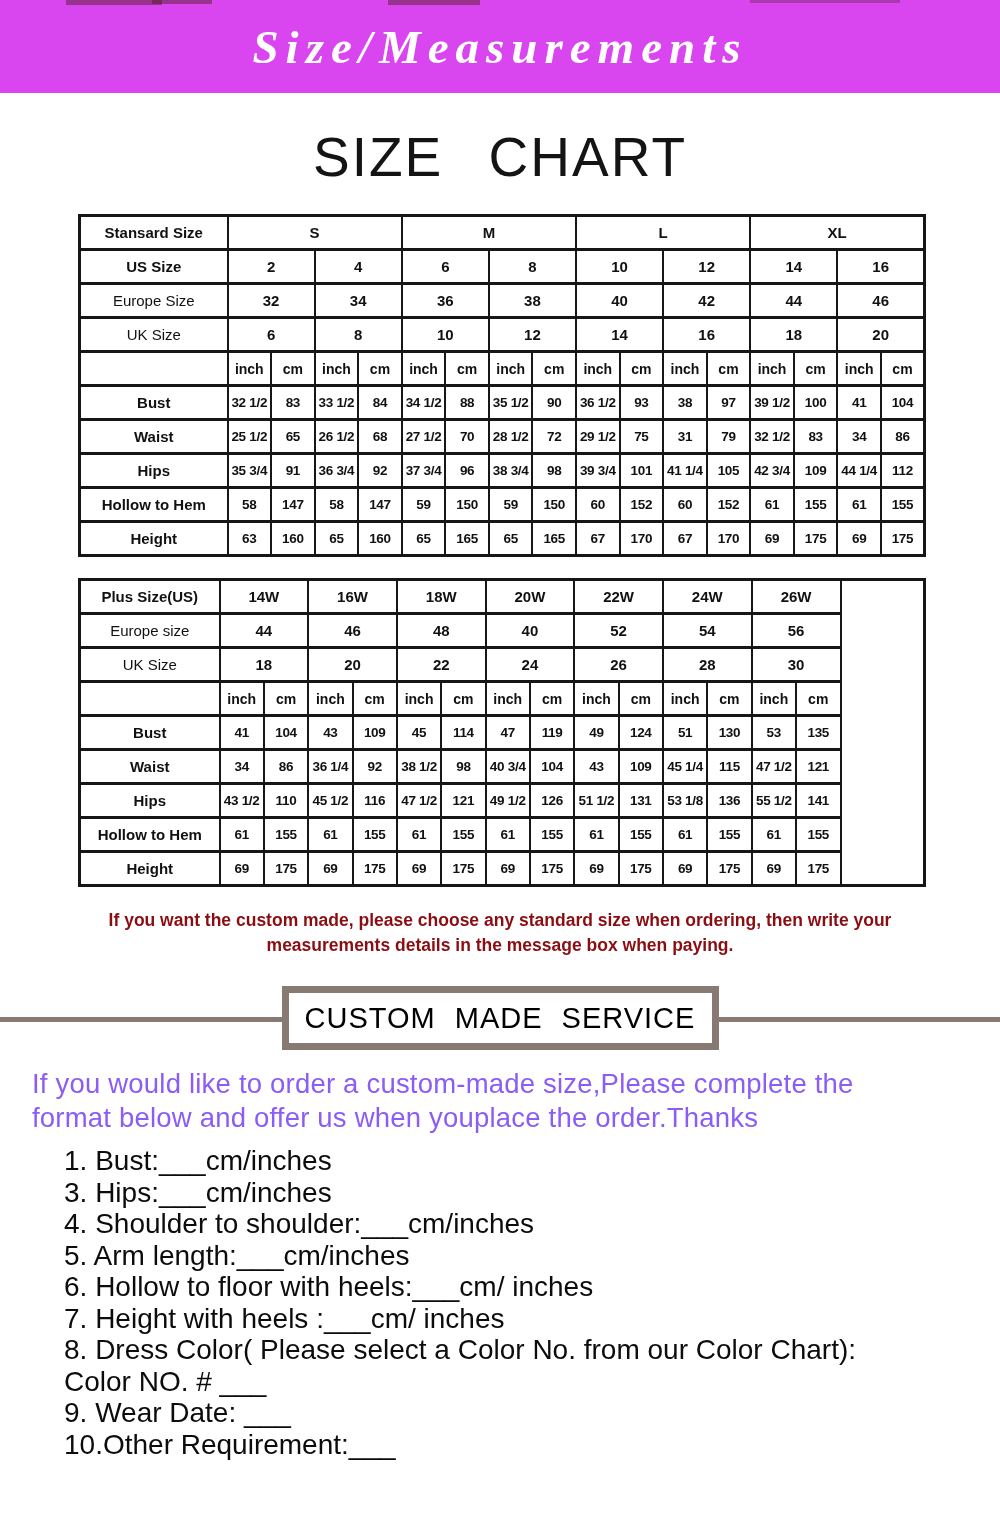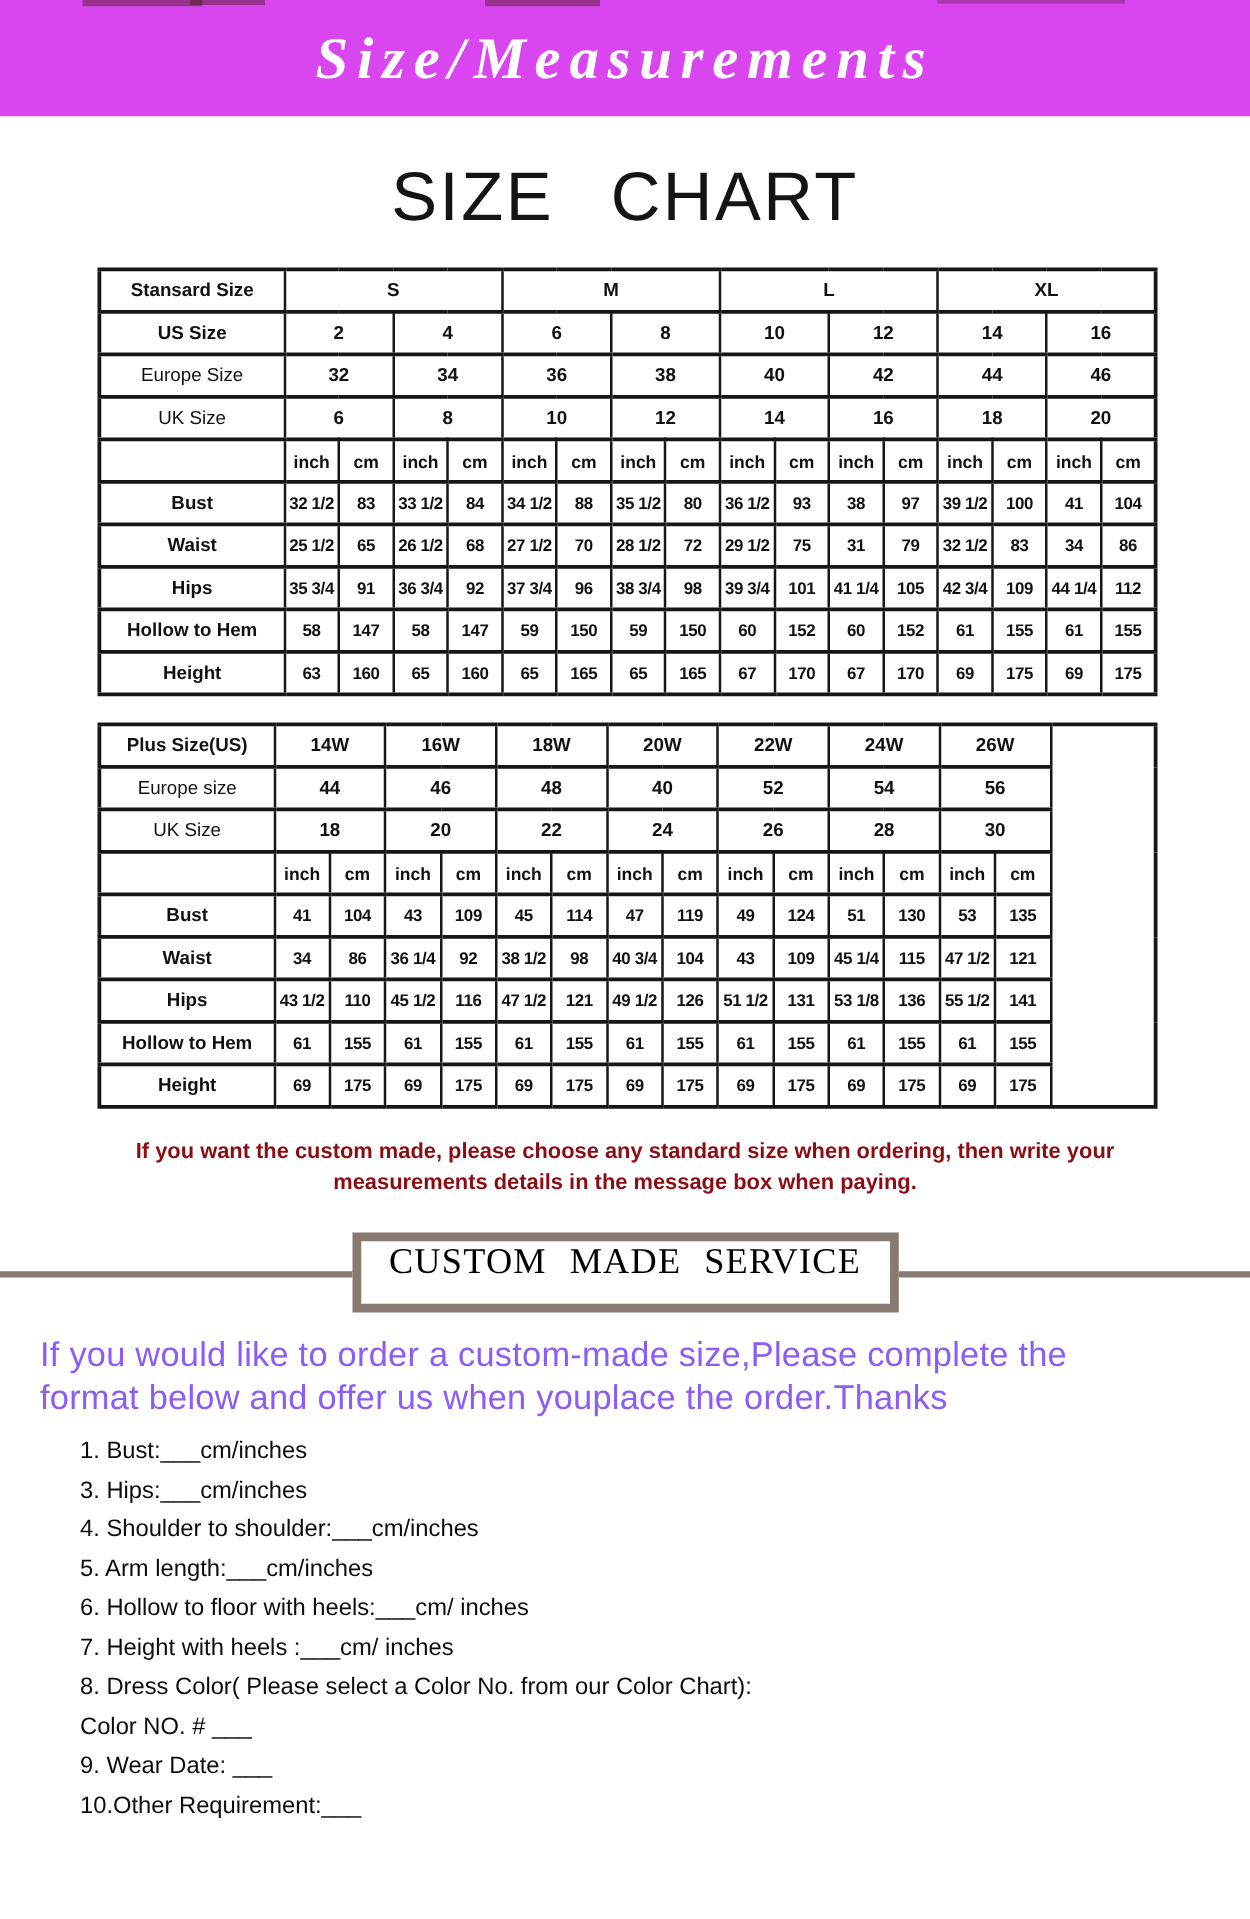--- a/index.html
+++ b/index.html
@@ -43,33 +43,33 @@
   .custom-note {
     margin-top:11px; text-align:center; color:#8C0D11; font-weight:bold;
     font-size:17.5px; line-height:25px;
   }
 
   
   .service-wrap { position:relative; margin-top:28px; height:68px; }
   .service-rule { position:absolute; left:0; right:0; top:31px; height:5px; background:#877A72; }
   .service-box {
     position:relative; width:423px; height:50px; margin:16px auto; background:#ffffff;
-    border:7px solid #877A72; display:flex; justify-content:center;font-family:Liberation Serif, serif;
+    border:7px solid #877A72; display:flex; align-items:center; justify-content:center;
   }
   .service-title { font-size:29px; letter-spacing:1px; word-spacing:10px; color:#000; }
 
   
   .order-note {
     margin-top:13px; text-align:left; color:#8b5cf6;
     font-size:27.5px; line-height:34px; letter-spacing:0.2px;padding-left:32px;
   }
 
   
   .form { margin:10px 0 30px 64px; }
-  .form-line { font-size:19px; line-height:31.5px; color:#0c0c0c; }
+  .form-line { font-size:28px; line-height:31.5px; color:#0c0c0c; }
 </style>
 </head>
 <body>
 
 <div class="banner">
   <span class="artifact" style="left:66px;width:96px;height:5px;"></span>
   <span class="artifact" style="left:152px;width:60px;height:4px;"></span>
   <span class="artifact" style="left:388px;width:92px;height:5px;"></span>
   <span class="artifact" style="left:750px;width:150px;height:3px;opacity:.3;"></span>
   <div class="banner-title">Size/Measurements</div>
@@ -161,21 +161,21 @@
           </tr>
           <tr>
             <td class="b">Bust</td>
             <td class="b val">32 1/2</td>
             <td class="b val">83</td>
             <td class="b val">33 1/2</td>
             <td class="b val">84</td>
             <td class="b val">34 1/2</td>
             <td class="b val">88</td>
             <td class="b val">35 1/2</td>
-            <td class="b val">80</td>
+            <td class="b val">90</td>
             <td class="b val">36 1/2</td>
             <td class="b val">93</td>
             <td class="b val">38</td>
             <td class="b val">97</td>
             <td class="b val">39 1/2</td>
             <td class="b val">100</td>
             <td class="b val">41</td>
             <td class="b val">104</td>
           </tr>
           <tr>

